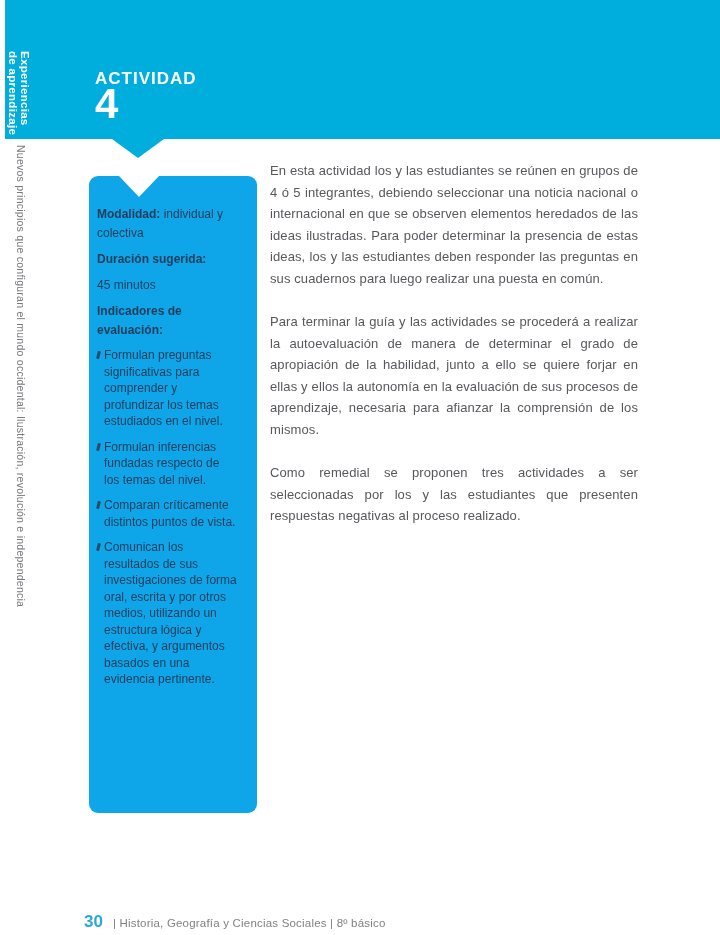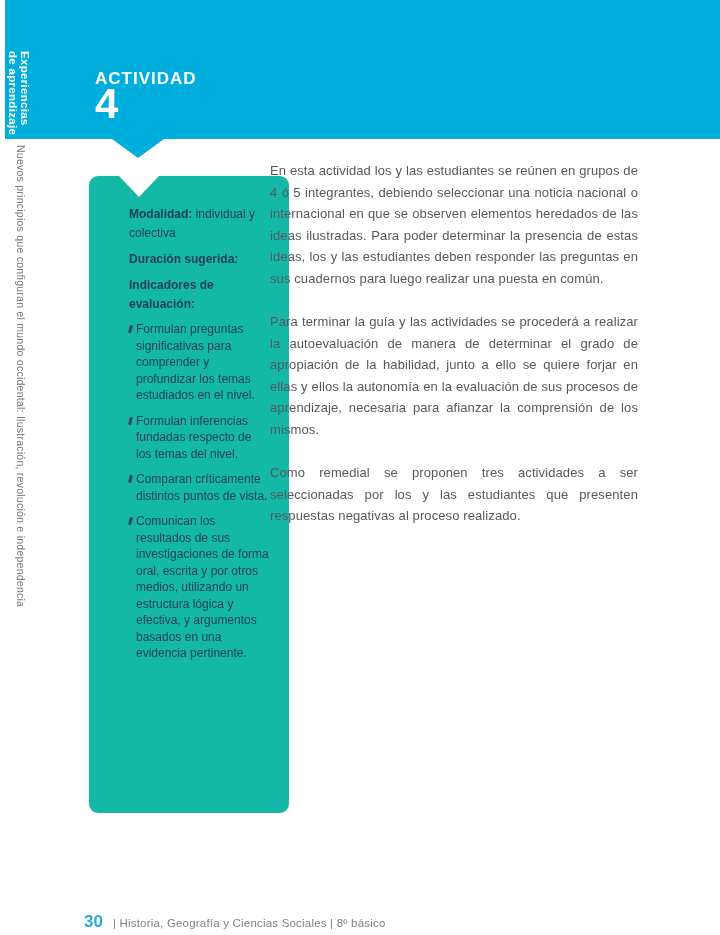--- a/index.html
+++ b/index.html
@@ -17,21 +17,21 @@
   .activity-kicker{font-size:17px;font-weight:bold;letter-spacing:1px;line-height:1;}
   .activity-number{font-size:42px;font-weight:bold;line-height:.8;margin-left:7px;}
   
   .exp-label{position:absolute;left:6px;top:51px;writing-mode:vertical-rl;
     color:#ffffff;font-weight:bold;font-size:11.5px;line-height:12.5px;letter-spacing:.3px;}
   .exp-label span{display:block;}
   .unit-title{position:absolute;left:15px;top:145px;writing-mode:vertical-rl;
     color:#77787C;font-size:10.5px;letter-spacing:.25px;white-space:nowrap;}
   
   .info-box{position:absolute;left:89px;top:176px;width:168px;height:637px;
-    background:#14b8a6;border-radius:9px;color:#1E3D5A;padding-left:32px;}
+    background:#0ea5e9;border-radius:9px;color:#1E3D5A;}
   .info-notch{position:absolute;left:30px;top:0;width:0;height:0;
     border-left:20px solid transparent;border-right:20px solid transparent;
     border-top:21px solid #ffffff;}
   .info-inner{padding:29px 8px 0 8px;font-size:12px;line-height:16.5px;}
   .info-inner p{margin:0 0 7px 0;line-height:19px;}
   .lbl{font-weight:bold;}
   .ind-list{list-style:none;margin:2px 0 0 0;padding:0 0 0 7px;}
   .ind-list li{position:relative;margin:0 12px 9px 0;}
   .ind-list li .tick{position:absolute;left:-7px;top:4px;width:3px;height:8px;
     background:#2A4A66;transform:rotate(14deg);border-radius:1px;}
@@ -60,20 +60,21 @@
   <span>Experiencias</span>
   <span>de aprendizaje</span>
 </div>
 <div class="unit-title">Nuevos principios que configuran el mundo occidental: Ilustración, revolución e independencia</div>
 
 <div class="info-box">
   <div class="info-notch"></div>
   <div class="info-inner">
     <p><span class="lbl">Modalidad:</span><span> individual y colectiva</span></p>
     <p><span class="lbl">Duración sugerida:</span></p>
+    <p>45 minutos</p>
     <p><span class="lbl">Indicadores de evaluación:</span></p>
     <ul class="ind-list">
       <li>
           <span class="tick"></span>
           <span class="txt">Formulan preguntas significativas para comprender y profundizar los temas estudiados en el nivel.</span>
         </li>
       <li>
           <span class="tick"></span>
           <span class="txt">Formulan inferencias fundadas respecto de los temas del nivel.</span>
         </li>

